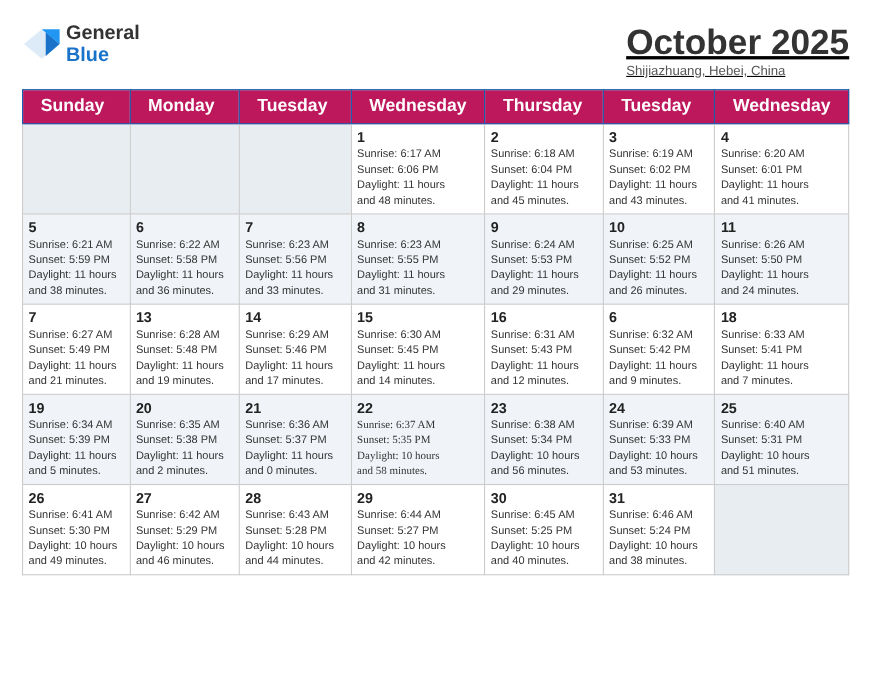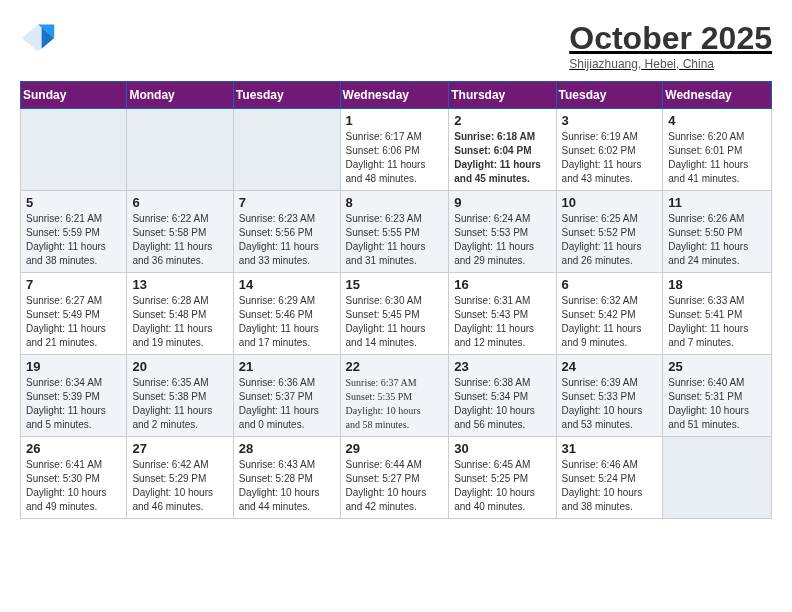--- a/index.html
+++ b/index.html
@@ -45,24 +45,24 @@
     .calendar-subtitle {
       font-size: 12px;
       color: #555;
     }
     table {
       width: 100%;
       border-collapse: collapse;
       border: 1px solid #ccc;
     }
     thead tr th {
-      background-color: #701a75;
+      background-color: #be185d;
       color: white;
-      padding: 6px 2px;
-      font-size: 12px;
+      padding: 6px 16px;
+      font-size: 16px;
       font-weight: bold;
       text-align: left;
       border: 1px solid #1a5faf;
     }
     tbody tr td {
       border: 1px solid #ccc;
       vertical-align: top;
       padding: 4px 5px;
       width: 113px;
       min-height: 80px;
@@ -94,20 +94,24 @@
 <body>
 
 <div class="header">
   <div class="logo">
     <svg class="logo-icon" viewBox="0 0 40 40">
       <rect x="0" y="0" width="40" height="40" fill="white"></rect>
       <polygon points="20,5 38,20 20,35 2,20" fill="#1a73c9" opacity="0.15"></polygon>
       <polygon points="24,8 38,20 24,32" fill="#1a73c9"></polygon>
       <polygon points="20,5 38,20 38,5" fill="#2196F3"></polygon>
     </svg>
+    <div class="logo-text">
+      <span class="logo-general">General</span>
+      <span class="logo-blue">Blue</span>
+    </div>
   </div>
   <div class="title-section">
     <div class="calendar-title">October 2025</div>
     <div class="calendar-subtitle">Shijiazhuang, Hebei, China</div>
   </div>
 </div>
 
 <table>
   <thead>
     <tr>
@@ -127,21 +131,21 @@
         <td class="empty-cell"></td>
         <td>
           <span class="day-number">1</span>
           <div class="day-info" style="white-space: pre-line;">Sunrise: 6:17 AM
 Sunset: 6:06 PM
 Daylight: 11 hours
 and 48 minutes.</div>
         </td>
         <td>
           <span class="day-number">2</span>
-          <div class="day-info" style="white-space: pre-line; font-weight: bold;">Sunrise: 6:18 AM
+          <div class="day-info" style="white-space: pre-line;">Sunrise: 6:18 AM
 Sunset: 6:04 PM
 Daylight: 11 hours
 and 45 minutes.</div>
         </td>
         <td>
           <span class="day-number">3</span>
           <div class="day-info" style="white-space: pre-line;">Sunrise: 6:19 AM
 Sunset: 6:02 PM
 Daylight: 11 hours
 and 43 minutes.</div>

